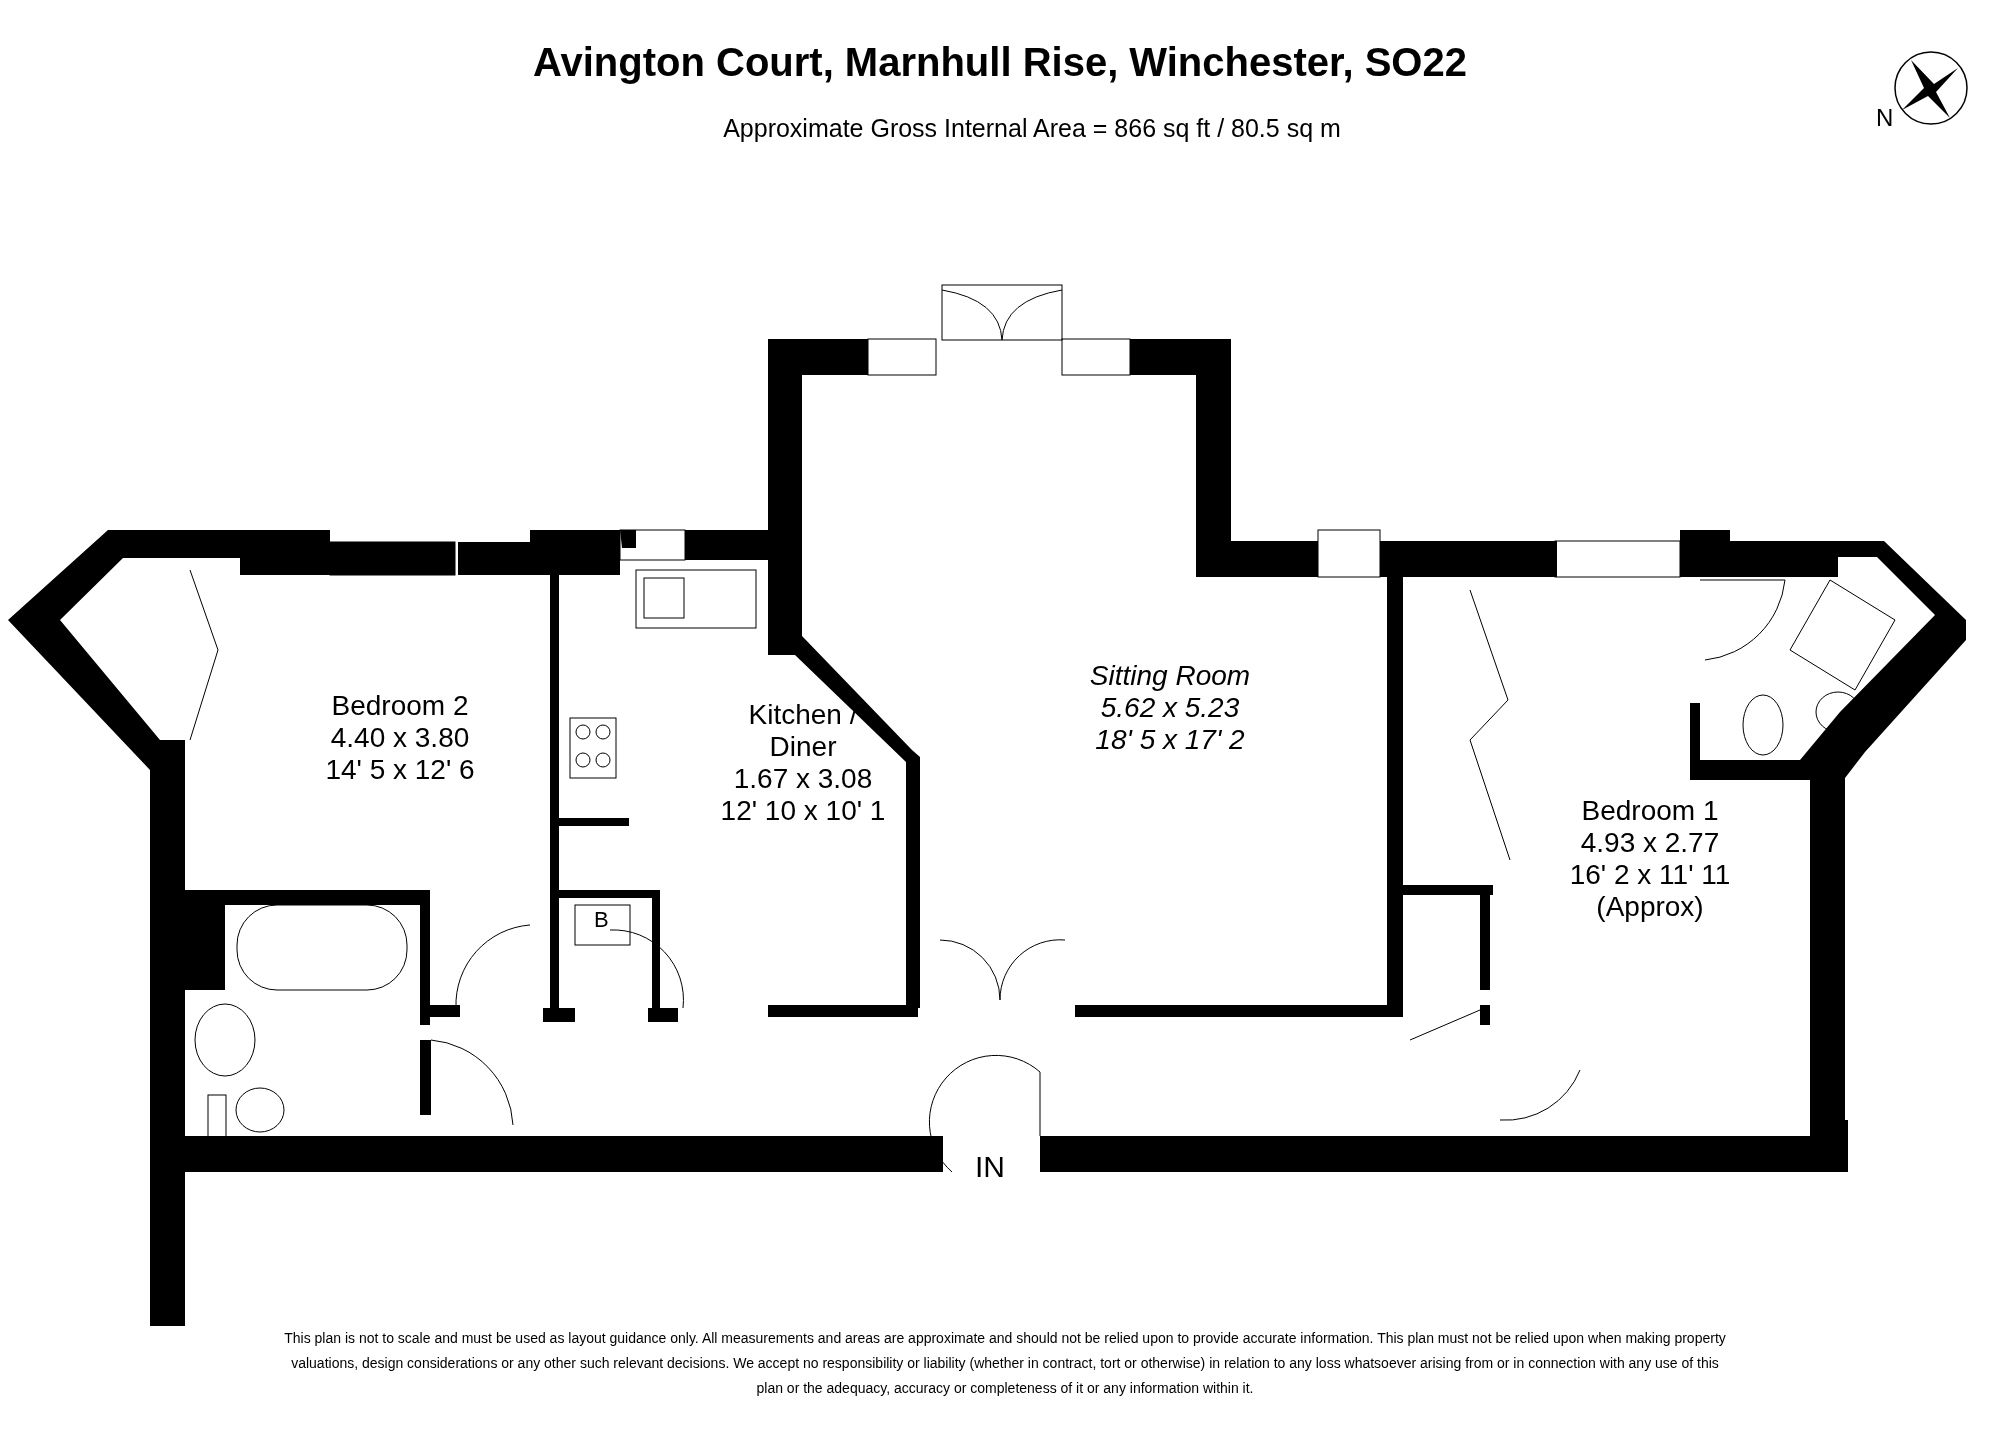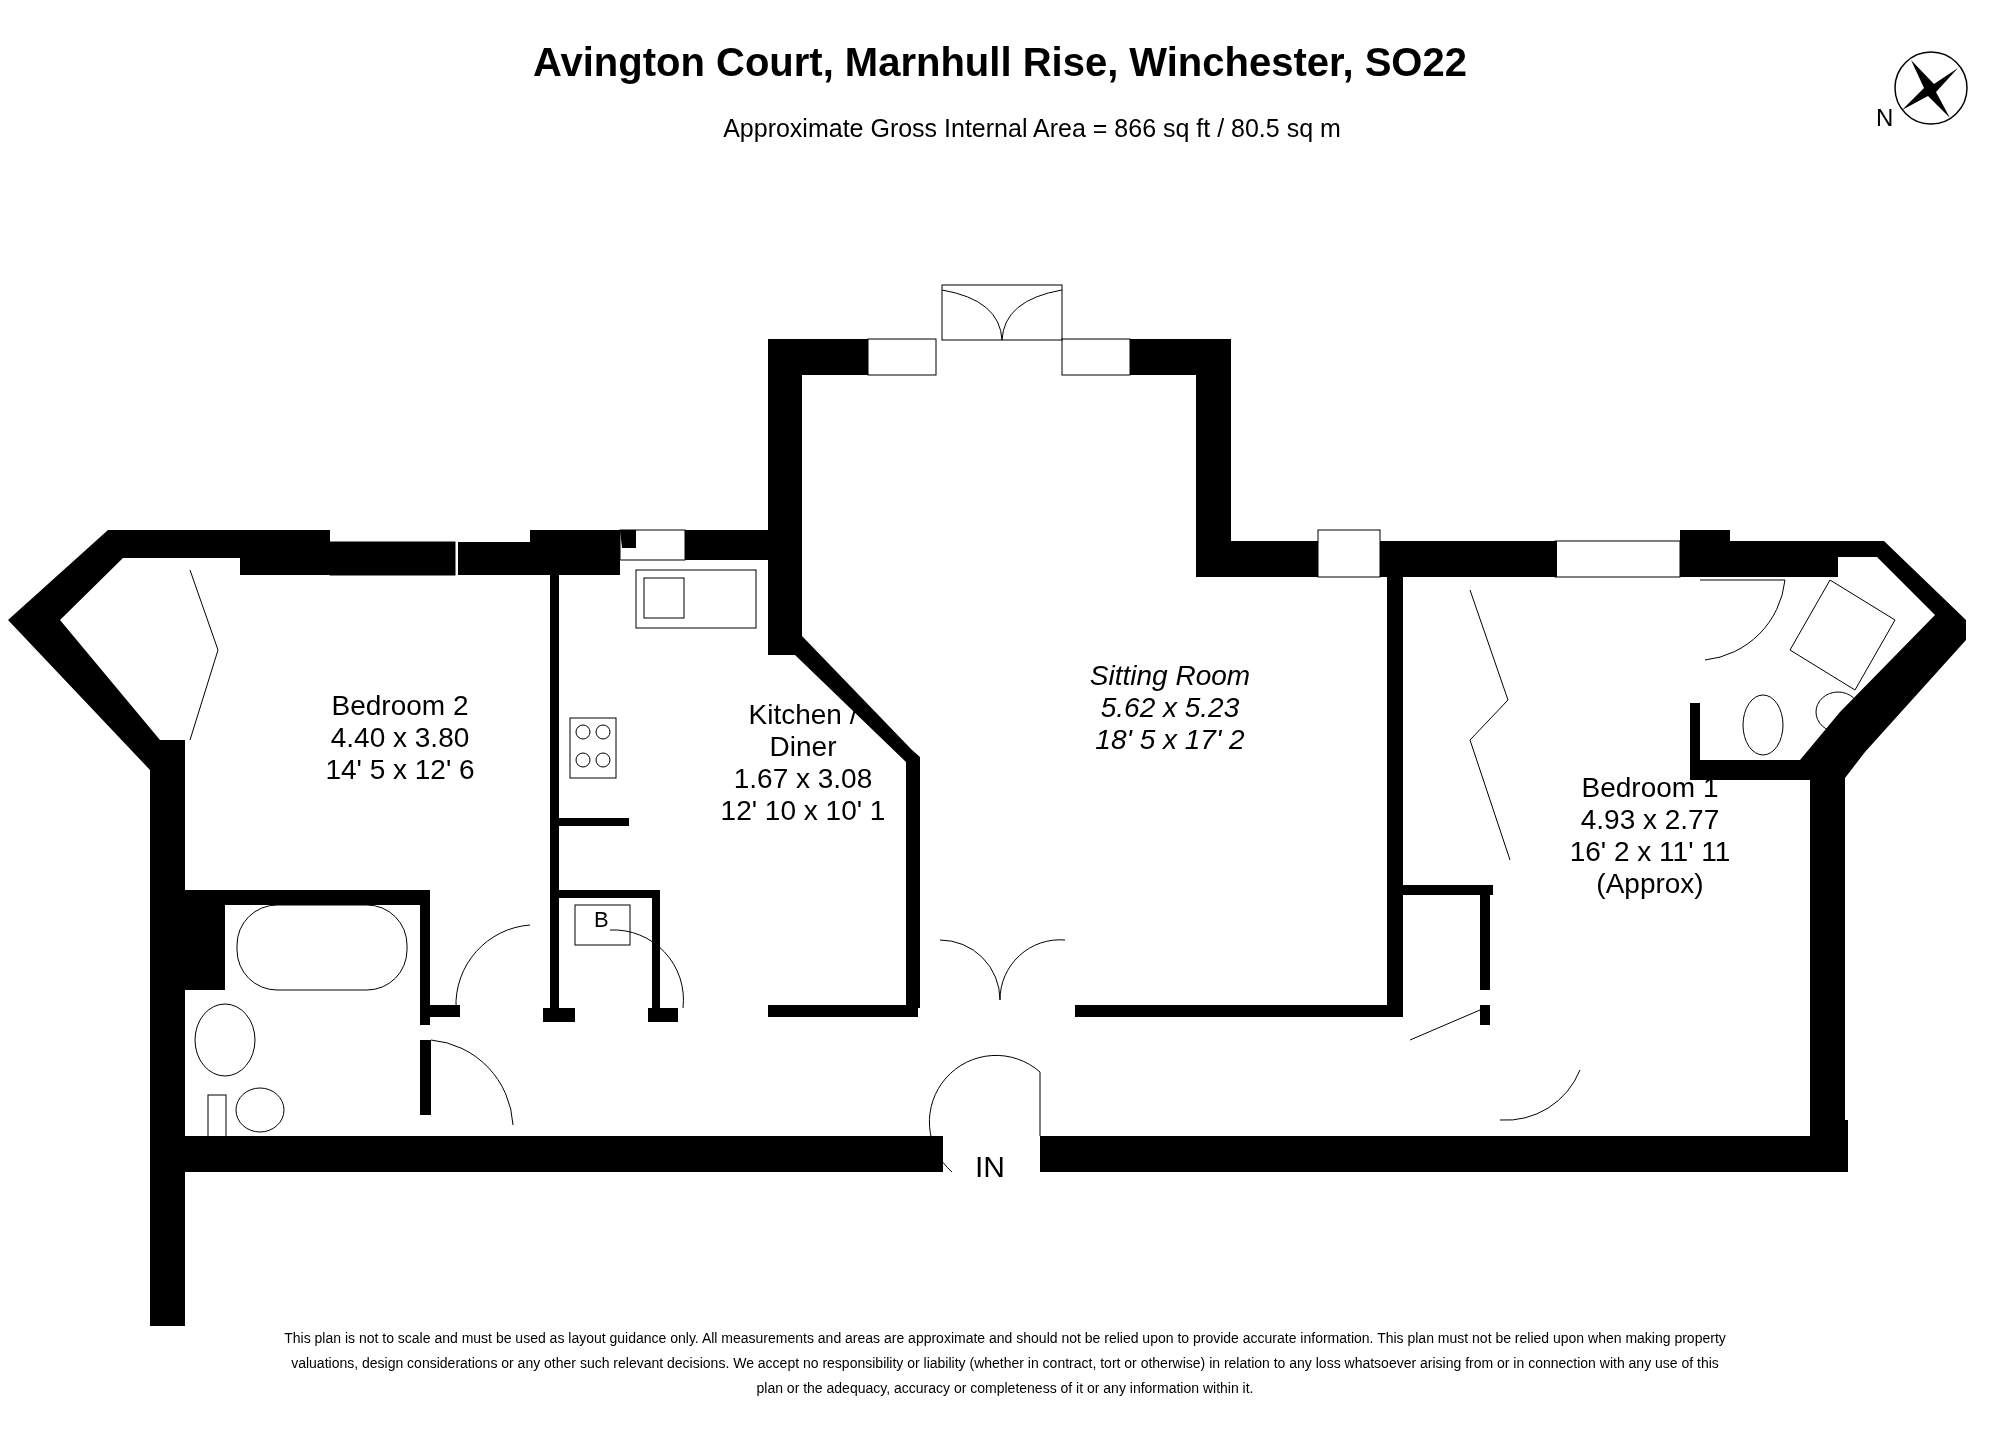--- a/index.html
+++ b/index.html
@@ -130,21 +130,21 @@
   <div>Kitchen /</div>
   <div>Diner</div>
   <div>1.67 x 3.08</div>
   <div>12' 10 x 10' 1</div>
 </div>
 <div class="room" style="left:1130px;top:660px;font-style:italic;">
   <div>Sitting Room</div>
   <div>5.62 x 5.23</div>
   <div>18' 5 x 17' 2</div>
 </div>
-<div class="room" style="left:1610px;top:772px;">
+<div class="room" style="left:1610px;top:795px;">
   <div>Bedroom 1</div>
   <div>4.93 x 2.77</div>
   <div>16' 2 x 11' 11</div>
   <div>(Approx)</div>
 </div>
 
 <div style="position:absolute;left:594px;top:907px;font-size:22px;">B</div>
 <div class="in">IN</div>
 
 <div class="footer">This plan is not to scale and must be used as layout guidance only. All measurements and areas are approximate and should not be relied upon to provide accurate information. This plan must not be relied upon when making property valuations, design considerations or any other such relevant decisions. We accept no responsibility or liability (whether in contract, tort or otherwise) in relation to any loss whatsoever arising from or in connection with any use of this plan or the adequacy, accuracy or completeness of it or any information within it.</div>

